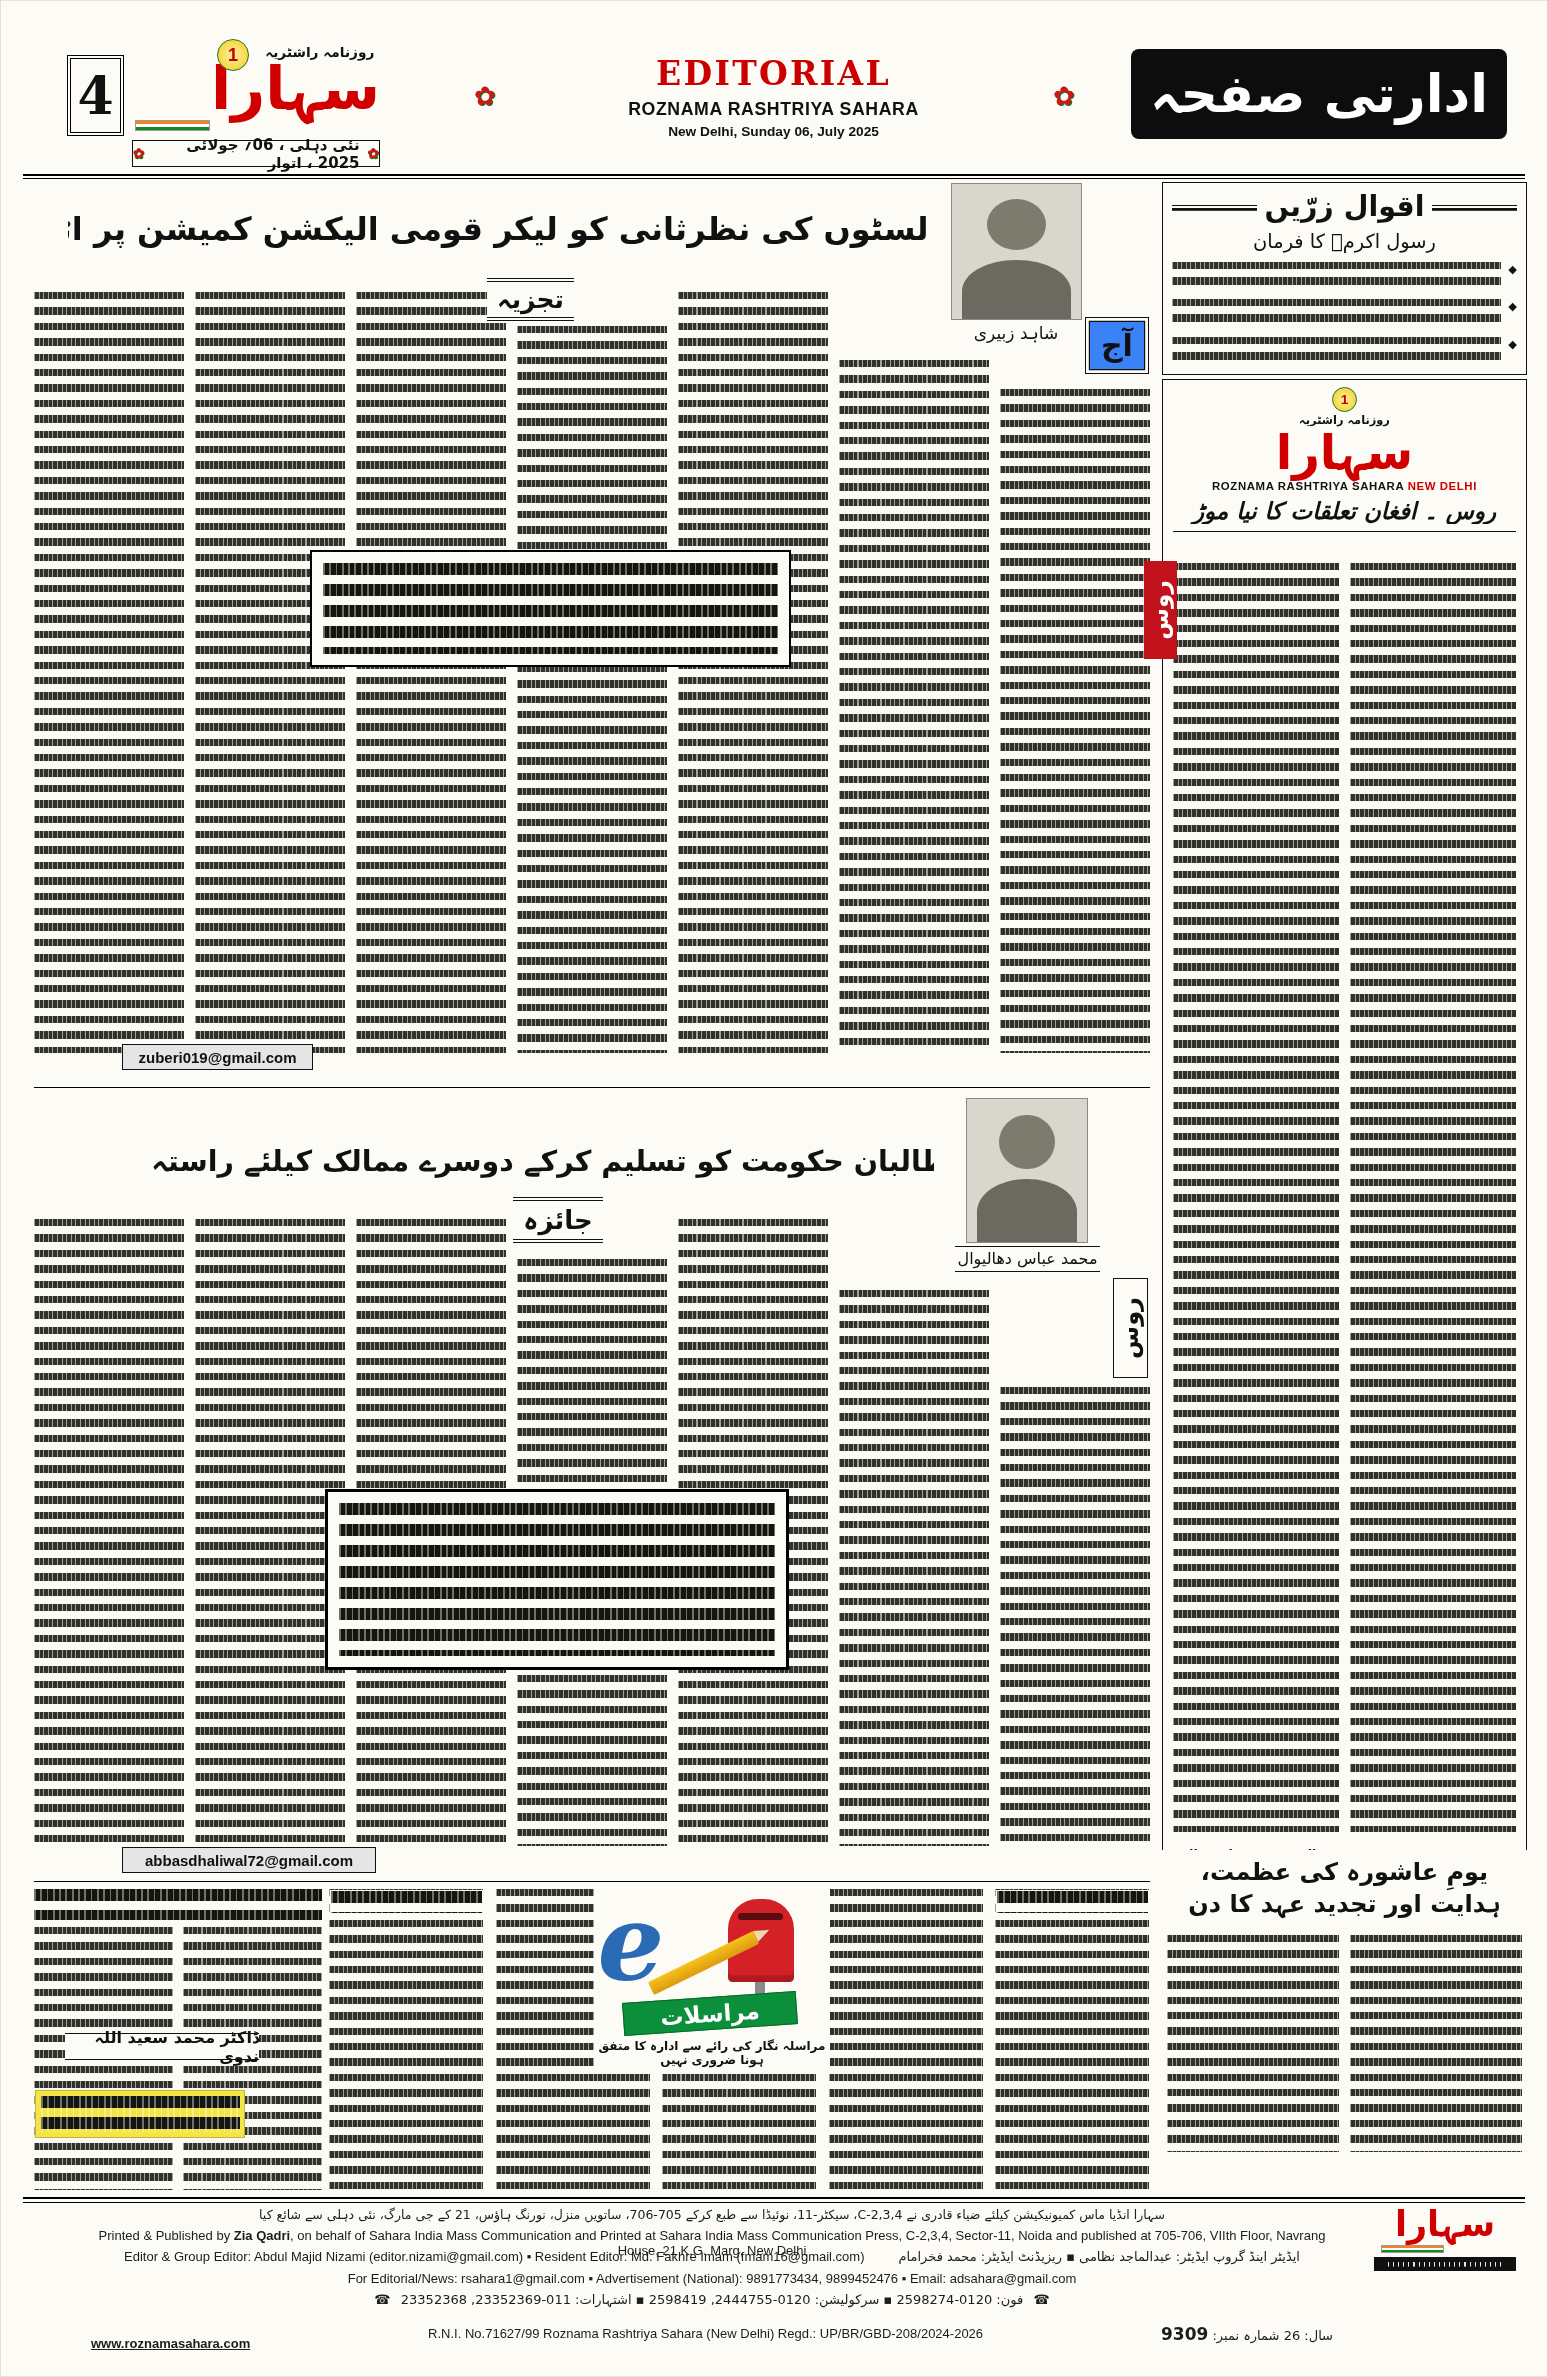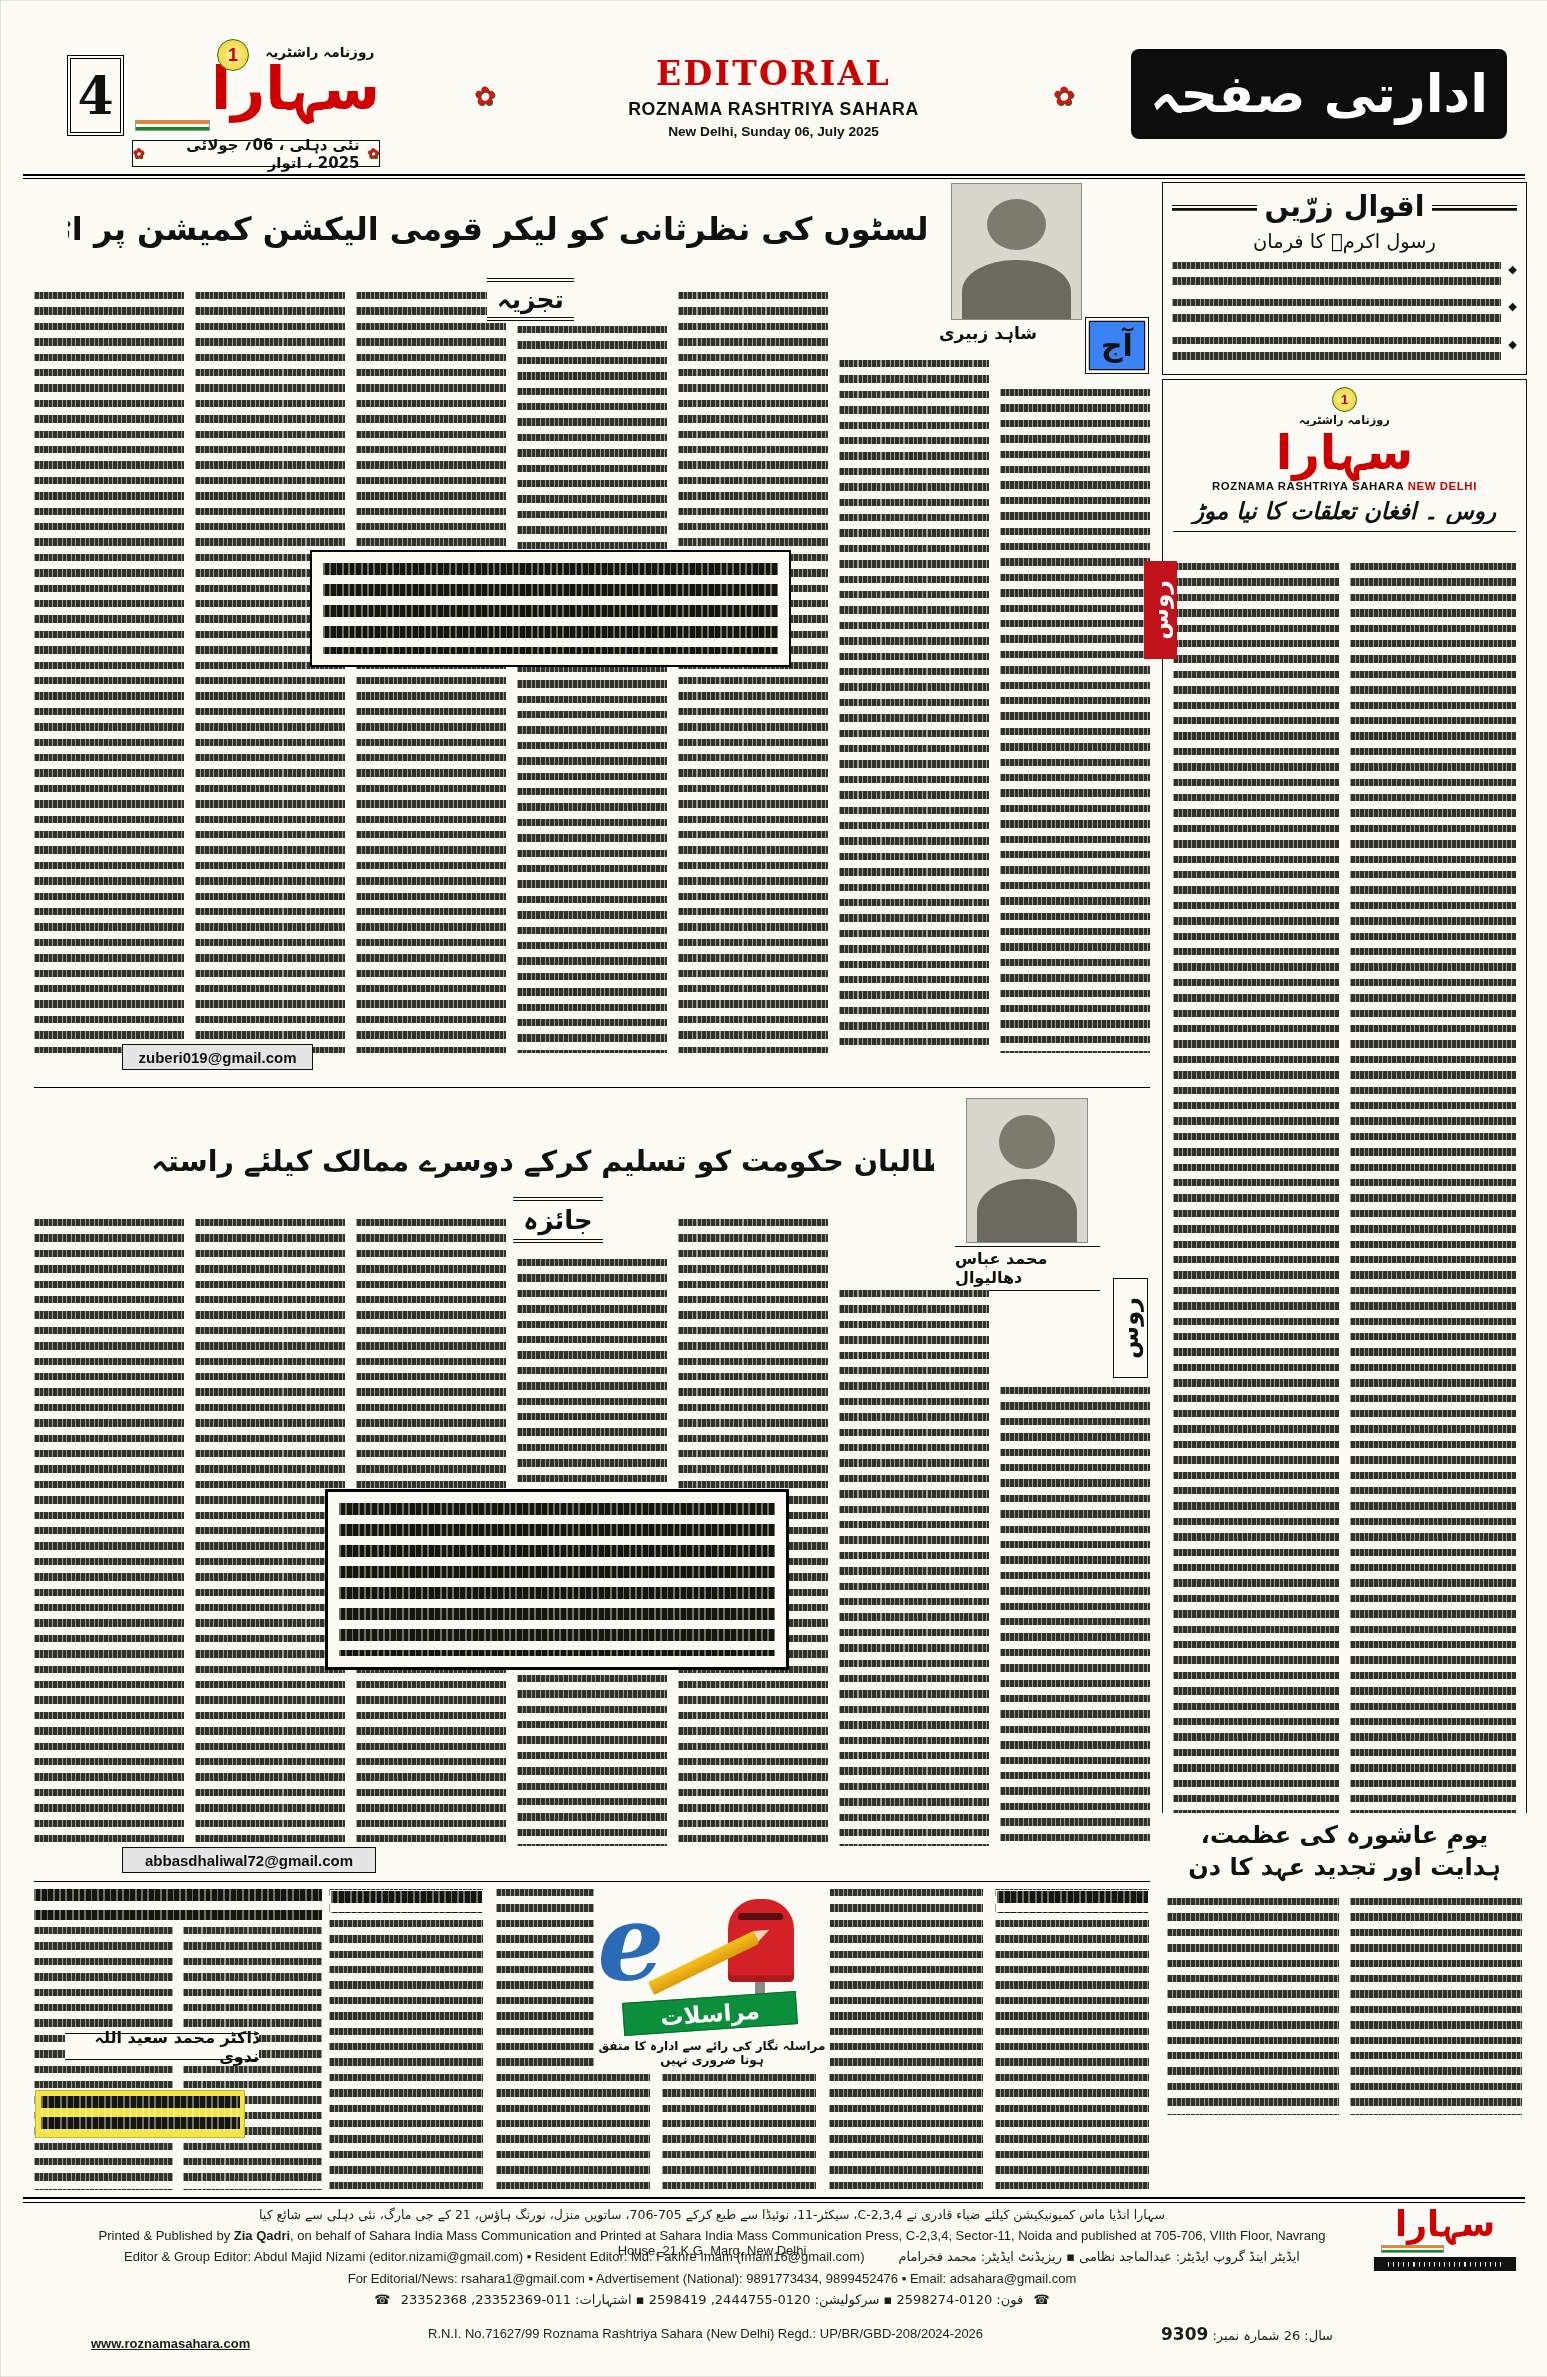--- a/index.html
+++ b/index.html
@@ -64,33 +64,33 @@
   .rus-hl{margin-top:6.8px;text-align:center;font-weight:bold;font-size:23px;white-space:nowrap;overflow:hidden;font-style:italic;}
   .rus-rule{margin:6.8px 10.3px 0 10.3px;border-top:1.7px solid #111;}
   .vlabel{position:absolute;display:flex;align-items:center;justify-content:center;z-index:7;}
   .vlabel span{transform:rotate(-90deg);white-space:nowrap;font-weight:bold;}
   .rus-side{left:-19.4px;top:181px;width:33px;height:98px;background:#c1121c;color:#fff;}
   .rus-side span{font-size:23px;}
   .colsR{left:10.3px;right:10.3px;top:183px;bottom:42px;}
   .rus-email{position:absolute;left:12.5px;bottom:10.3px;font-weight:bold;font-size:15.4px;}
 
   
-  .ashura{position:absolute;left:1162px;top:1813px;width:365px;height:305px;background:#fcfbf5;}
+  .ashura{position:absolute;left:1162px;top:1850px;width:365px;height:305px;background:#fcfbf5;}
   .ash-hl{padding:5.7px 9px 0 9px;text-align:center;font-weight:bold;font-size:24px;line-height:1.35;}
   .colsA{left:4.6px;right:4.6px;top:85px;bottom:3.4px;}
 
   
   .a1{position:absolute;left:34px;top:183px;width:1116px;height:902px;}
   .hl{display:flex;align-items:center;justify-content:center;font-weight:bold;white-space:nowrap;overflow:hidden;}
   .hl1{position:absolute;left:34px;top:3.4px;width:866px;height:85px;font-size:32px;}
   .photo{position:absolute;background:#d8d6cd;border:0.6px solid #8a8a82;overflow:hidden;}
   .photo::before{content:"";position:absolute;width:46%;height:38%;left:27%;top:11%;background:#7d7a6e;border-radius:50%;}
   .photo::after{content:"";position:absolute;width:84%;height:46%;left:8%;top:56%;background:#6c6a60;border-radius:50% 50% 0 0;}
   .p1{right:68px;top:0;width:131px;height:137px;}
-  .cap{position:absolute;text-align:left;font-weight:bold;font-size:17px;}
+  .cap{position:absolute;text-align:center;font-weight:normal;font-size:17px;}
   .cap1{right:57px;top:140px;width:154px;}
   .daybox{position:absolute;right:1.1px;top:134px;width:64px;height:57px;border:1.7px solid #111;
     box-shadow:inset 0 0 0 2.8px #fcfbf5, inset 0 0 0 4px #111;display:flex;align-items:center;justify-content:center;
     font-weight:bold;font-size:30px;background:#3b82f6;z-index:6;}
   .kicker{position:absolute;background:#fcfbf5;z-index:6;display:flex;align-items:center;justify-content:center;
     font-weight:bold;border-top:4px double #111;border-bottom:4px double #111;}
   .k1{left:453px;top:95px;width:87px;height:43px;font-size:25px;}
   .cols1{left:0;right:0;top:109px;bottom:32px;}
   .cols1>div:nth-child(4){margin-top:34px;}
   .cols1>div:nth-child(6){margin-top:68px;}

